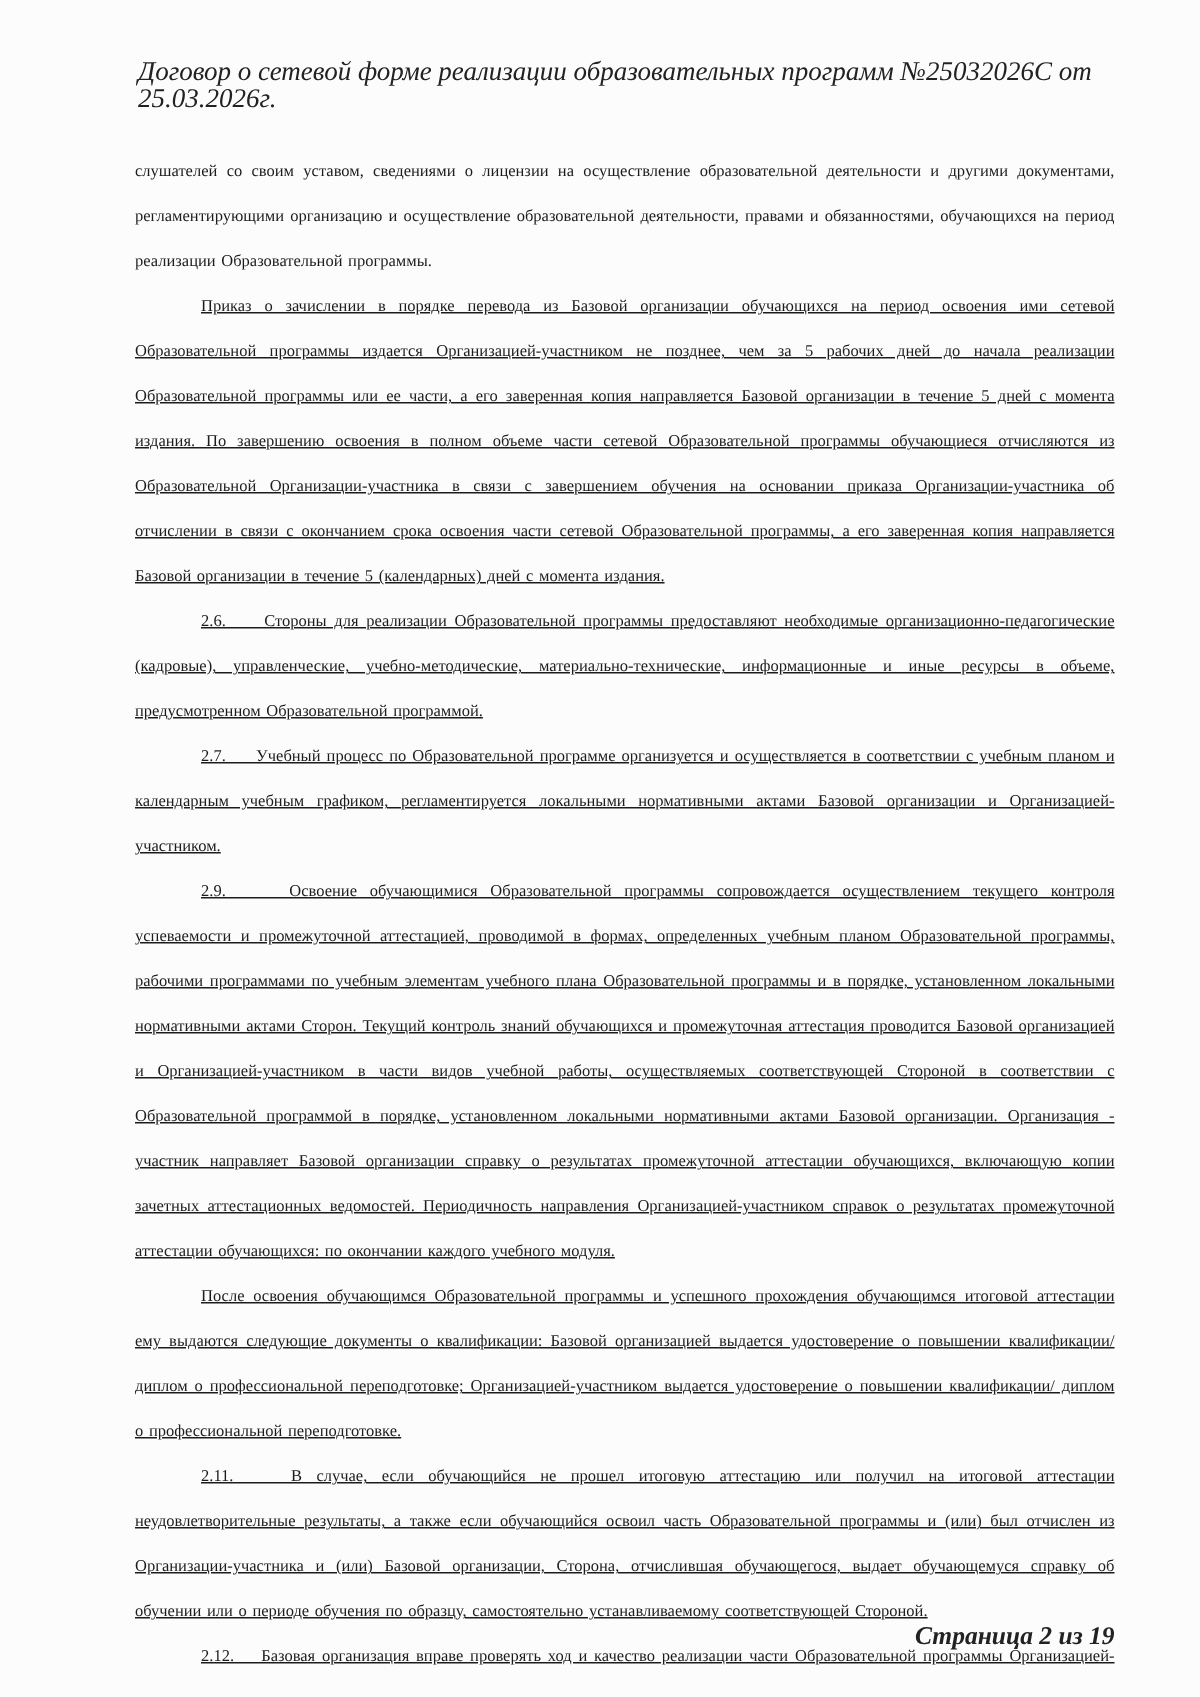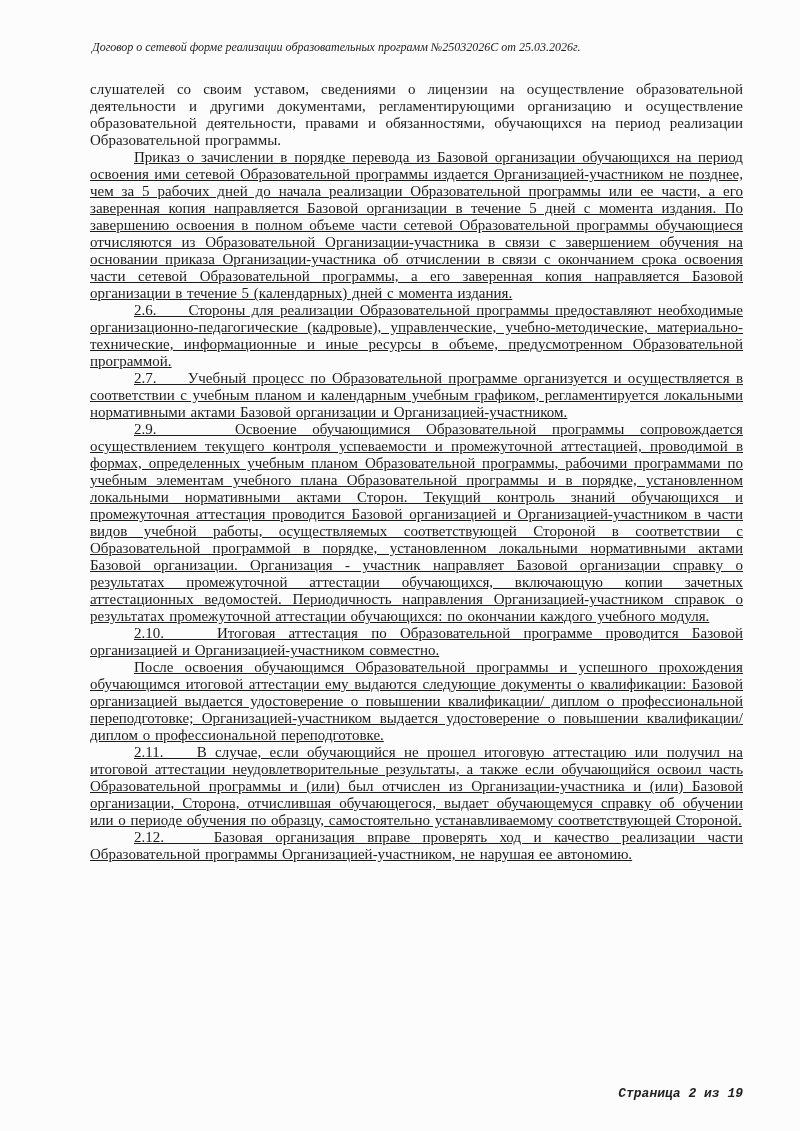--- a/index.html
+++ b/index.html
@@ -13,57 +13,55 @@
     height: 1131px;
     box-sizing: border-box;
     padding: 38px 57px 0 90px;
     background: #fcfcfc;
     font-family: "Liberation Serif", "DejaVu Serif", serif;
     color: #1c1c1c;
     overflow: hidden;
   }
   .running-header {
     font-style: italic;
-    font-size: 12px;
+    font-size: 18px;
     line-height: 18px;
     margin: 0 0 25px 2px;
     color: #222;
   }
   .doc-body p.para {
     margin: 0;
     text-align: justify;
-    font-size: 15px;
-    line-height: 17px;
+    font-size: 11px;
+    line-height: 30px;
     word-spacing: 1px;
   }
   .doc-body p.continuation { text-indent: 0; }
   .doc-body p.indent { text-indent: 44px; text-decoration: underline; }
   .page-footer {
     position: absolute;
     right: 57px;
     bottom: 30px;
     font-style: italic;
     font-weight: bold;
-    font-size: 13px;
+    font-size: 17px;
     color: #222;
-    font-family: Liberation Mono, monospace;
   }
 </style>
 </head>
 <body>
 
 <div class="page">
   <div class="running-header">Договор о сетевой форме реализации образовательных программ №25032026С от 25.03.2026г.</div>
 
   <div class="doc-body">
       <p class="para continuation">слушателей со своим уставом, сведениями о лицензии на осуществление образовательной деятельности и другими документами, регламентирующими организацию и осуществление образовательной деятельности, правами и обязанностями, обучающихся на период реализации Образовательной программы.</p>
       <p class="para indent">Приказ о зачислении в порядке перевода из Базовой организации обучающихся на период освоения ими сетевой Образовательной программы издается Организацией-участником не позднее, чем за 5 рабочих дней до начала реализации Образовательной программы или ее части, а его заверенная копия направляется Базовой организации в течение 5 дней с момента издания. По завершению освоения в полном объеме части сетевой Образовательной программы обучающиеся отчисляются из Образовательной Организации-участника в связи с завершением обучения на основании приказа Организации-участника об отчислении в связи с окончанием срока освоения части сетевой Образовательной программы, а его заверенная копия направляется Базовой организации в течение 5 (календарных) дней с момента издания.</p>
       <p class="para indent">2.6.&nbsp;&nbsp;&nbsp;&nbsp; Стороны для реализации Образовательной программы предоставляют необходимые организационно-педагогические (кадровые), управленческие, учебно-методические, материально-технические, информационные и иные ресурсы в объеме, предусмотренном Образовательной программой.</p>
       <p class="para indent">2.7.&nbsp;&nbsp;&nbsp;&nbsp; Учебный процесс по Образовательной программе организуется и осуществляется в соответствии с учебным планом и календарным учебным графиком, регламентируется локальными нормативными актами Базовой организации и Организацией-участником.</p>
       <p class="para indent">2.9.&nbsp;&nbsp;&nbsp;&nbsp; Освоение обучающимися Образовательной программы сопровождается осуществлением текущего контроля успеваемости и промежуточной аттестацией, проводимой в формах, определенных учебным планом Образовательной программы, рабочими программами по учебным элементам учебного плана Образовательной программы и в порядке, установленном локальными нормативными актами Сторон. Текущий контроль знаний обучающихся и промежуточная аттестация проводится Базовой организацией и Организацией-участником в части видов учебной работы, осуществляемых соответствующей Стороной в соответствии с Образовательной программой в порядке, установленном локальными нормативными актами Базовой организации. Организация - участник направляет Базовой организации справку о результатах промежуточной аттестации обучающихся, включающую копии зачетных аттестационных ведомостей. Периодичность направления Организацией-участником справок о результатах промежуточной аттестации обучающихся: по окончании каждого учебного модуля.</p>
-      <p class="para indent">2.10.&nbsp;&nbsp;&nbsp; Итоговая аттестация по Образовательной программе проводится Базовой организацией и Организацией-участником совместно.</p>
       <p class="para indent">После освоения обучающимся Образовательной программы и успешного прохождения обучающимся итоговой аттестации ему выдаются следующие документы о квалификации: Базовой организацией выдается удостоверение о повышении квалификации/ диплом о профессиональной переподготовке; Организацией-участником выдается удостоверение о повышении квалификации/ диплом о профессиональной переподготовке.</p>
       <p class="para indent">2.11.&nbsp;&nbsp;&nbsp; В случае, если обучающийся не прошел итоговую аттестацию или получил на итоговой аттестации неудовлетворительные результаты, а также если обучающийся освоил часть Образовательной программы и (или) был отчислен из Организации-участника и (или) Базовой организации, Сторона, отчислившая обучающегося, выдает обучающемуся справку об обучении или о периоде обучения по образцу, самостоятельно устанавливаемому соответствующей Стороной.</p>
       <p class="para indent">2.12.&nbsp;&nbsp;&nbsp; Базовая организация вправе проверять ход и качество реализации части Образовательной программы Организацией-участником, не нарушая ее автономию.</p>
     </div>
 
   <div class="page-footer">Страница 2 из 19</div>
 </div>
 
 </body></html>

